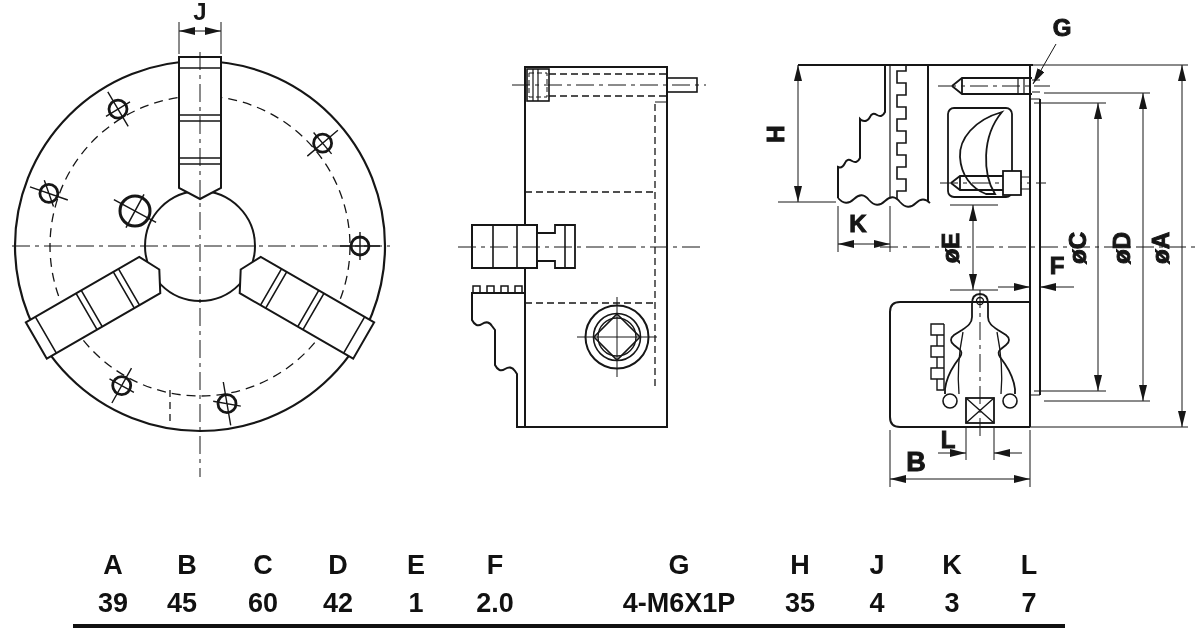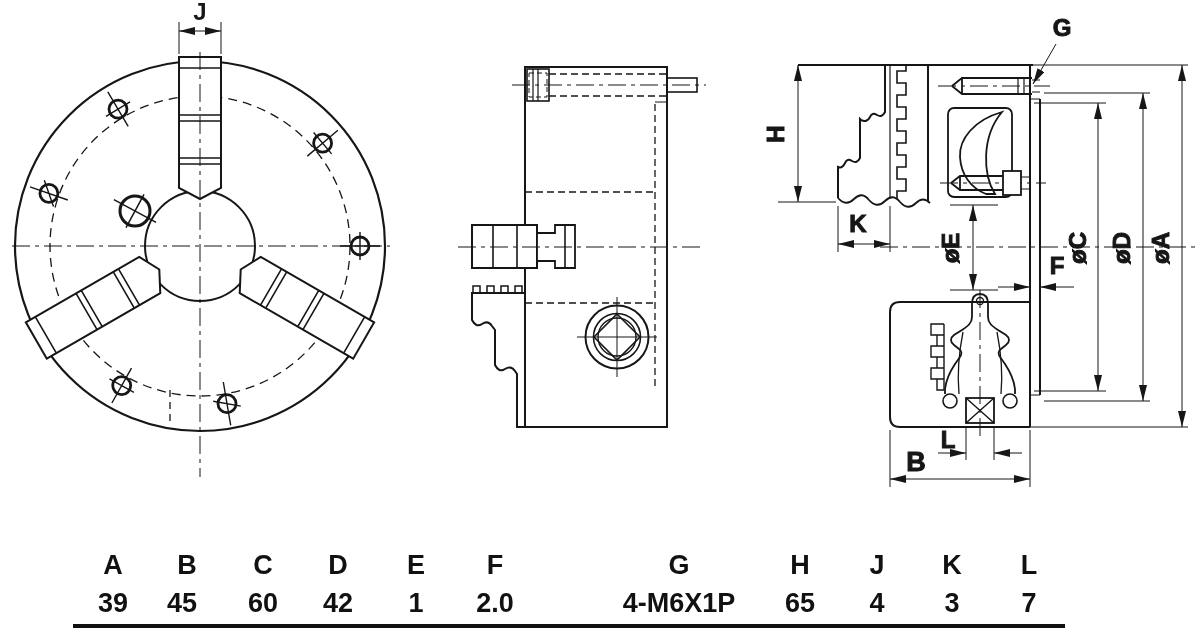--- a/index.html
+++ b/index.html
@@ -237,20 +237,20 @@
     <span class="cell" style="left:952px;top:550px">K</span>
     <span class="cell" style="left:1029px;top:550px">L</span>
 
     <span class="cell" style="left:113px;top:588px">39</span>
     <span class="cell" style="left:182px;top:588px">45</span>
     <span class="cell" style="left:263px;top:588px">60</span>
     <span class="cell" style="left:338px;top:588px">42</span>
     <span class="cell" style="left:416px;top:588px">1</span>
     <span class="cell" style="left:495px;top:588px">2.0</span>
     <span class="cell" style="left:679px;top:588px">4-M6X1P</span>
-    <span class="cell" style="left:800px;top:588px">65</span>
+    <span class="cell" style="left:800px;top:588px">35</span>
     <span class="cell" style="left:877px;top:588px">4</span>
     <span class="cell" style="left:952px;top:588px">3</span>
     <span class="cell" style="left:1029px;top:588px">7</span>
 
     <div class="rule" style="left:73px;top:624px;width:992px;height:4px"></div>
   </div>
 </div>
 
 </body></html>

